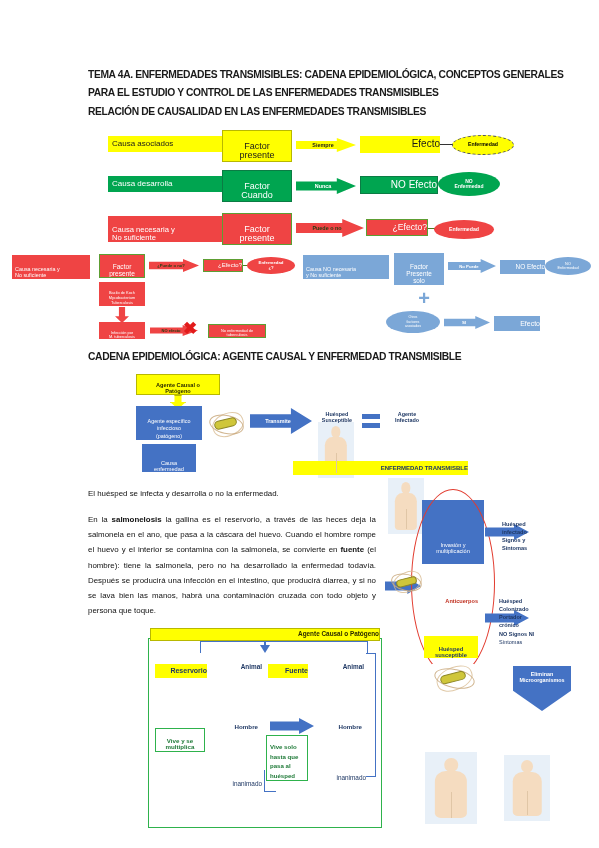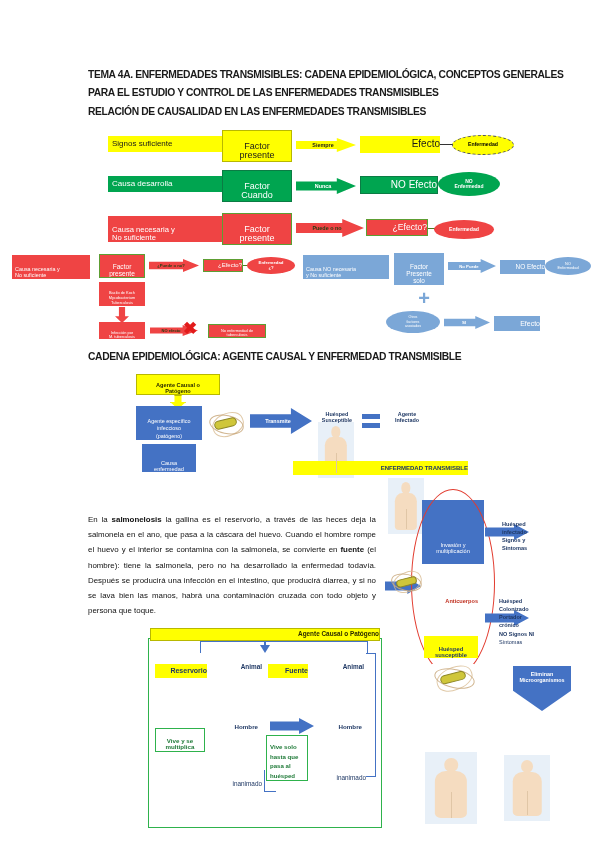--- a/index.html
+++ b/index.html
@@ -72,21 +72,21 @@
 </head>
 <body>
 
 <div class="page">
 
   <div class="hdr" id="h1">TEMA 4A. ENFERMEDADES TRANSMISIBLES: CADENA EPIDEMIOLÓGICA, CONCEPTOS GENERALES</div>
   <div class="hdr" id="h2">PARA EL ESTUDIO Y CONTROL DE LAS ENFERMEDADES TRANSMISIBLES</div>
   <div class="hdr" id="h3">RELACIÓN DE CAUSALIDAD EN LAS ENFERMEDADES TRANSMISIBLES</div>
   <div class="hdr" id="h4">CADENA EPIDEMIOLÓGICA: AGENTE CAUSAL Y ENFERMEDAD TRANSMISIBLE</div>
 
-  <div class="box y-fill" style="left:108px;top:136px;width:122px;height:16px;font-size:8px;justify-content:flex-start;padding-left:4px;">Signos suficiente</div>
+  <div class="box y-fill" style="left:108px;top:136px;width:122px;height:16px;font-size:8px;justify-content:flex-start;padding-left:4px;">Causa asociados</div>
 
   <div class="box y-fill y-out" style="left:222px;top:130px;width:70px;height:32px;font-size:9px;flex-direction:column;">
     <span>Factor</span>
     <span>presente</span>
   </div>
 
   <div class="arrow y-fill chev" style="left:296px;top:138px;width:60px;height:14px;font-size:5.4px;">
     <span>Siempre</span>
   </div>
 
@@ -257,20 +257,21 @@
       <div class="rod"></div>
   </div>
 
   <div class="box b-solid" style="left:142px;top:444px;width:54px;height:28px;font-size:5.6px;flex-direction:column;">
     <span>Causa</span>
     <span>enfermedad</span>
   </div>
 
   <div class="box y-fill" style="left:293px;top:461px;width:175px;height:14px;font-size:6px;font-weight:700;color:#1f3864;">ENFERMEDAD TRANSMISBLE</div>
 
+  <div class="para" style="top:486px;">El huésped se infecta y desarrolla o no la enfermedad.</div>
   <div class="para" style="top:512px;">
     <span>En la </span><b>salmonelosis</b><span> la gallina es el reservorio, a través de las heces deja la salmonela en el ano, que pasa a la cáscara del huevo. Cuando el hombre rompe el huevo y el interior se contamina con la salmonela, se convierte en </span><b>fuente</b><span> (el hombre): tiene la salmonela, pero no ha desarrollado la enfermedad todavía. Después se producirá una infección en el intestino, que producirá diarrea, y si no se lava bien las manos, habrá una contaminación cruzada con todo objeto y persona que toque.</span>
   </div>
 
   <div class="arrow b-solid" style="left:385px;top:578px;width:36px;height:16px;
        clip-path:polygon(0 22%,62% 22%,62% 0,100% 50%,62% 100%,62% 78%,0 78%);"></div>
 
   <div class="box b-solid" style="left:422px;top:500px;width:62px;height:64px;font-size:5.6px;flex-direction:column;justify-content:flex-end;padding-bottom:10px;">
     <span>Invasión y</span>
     <span>multiplicación</span>

